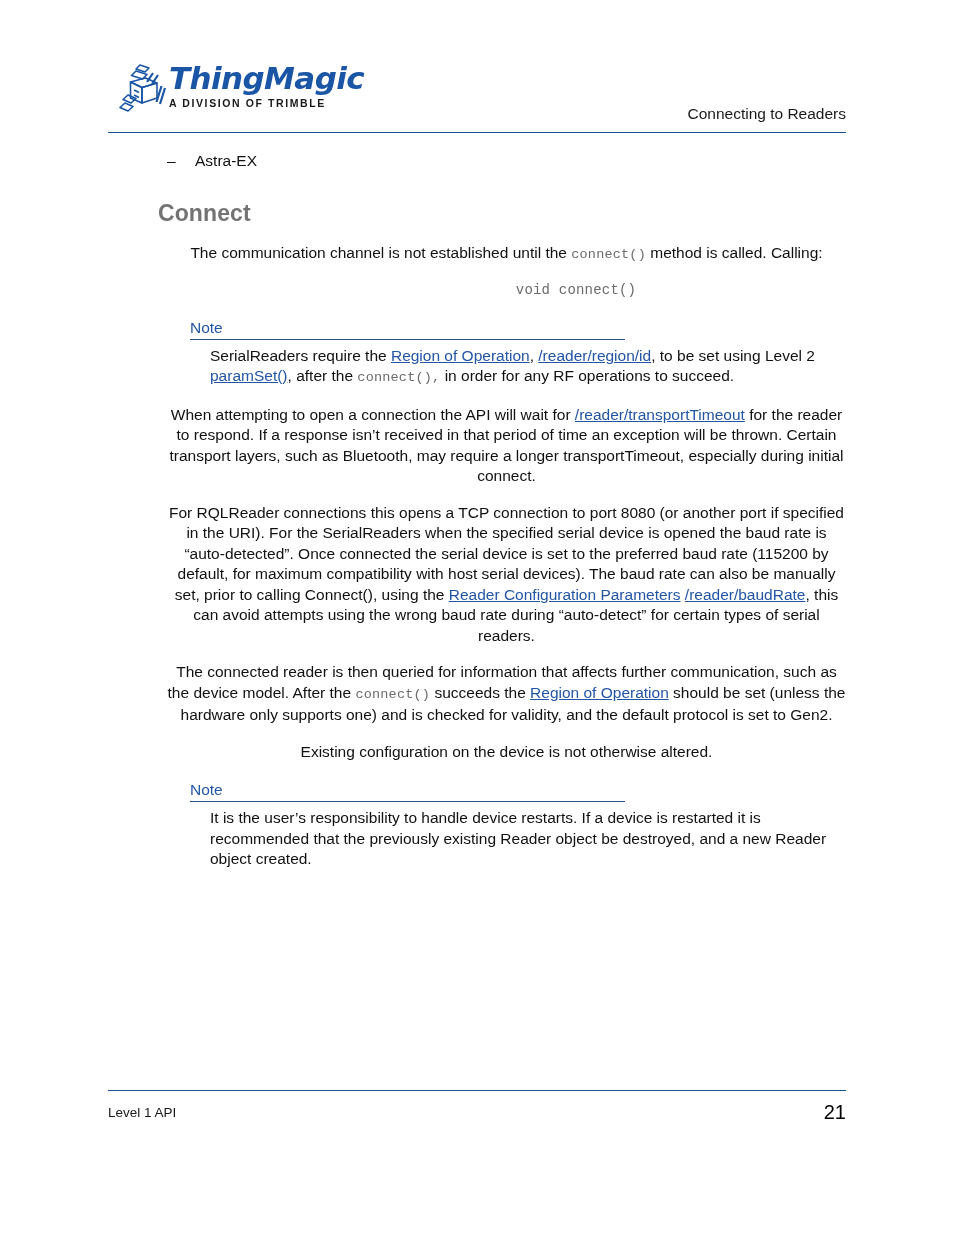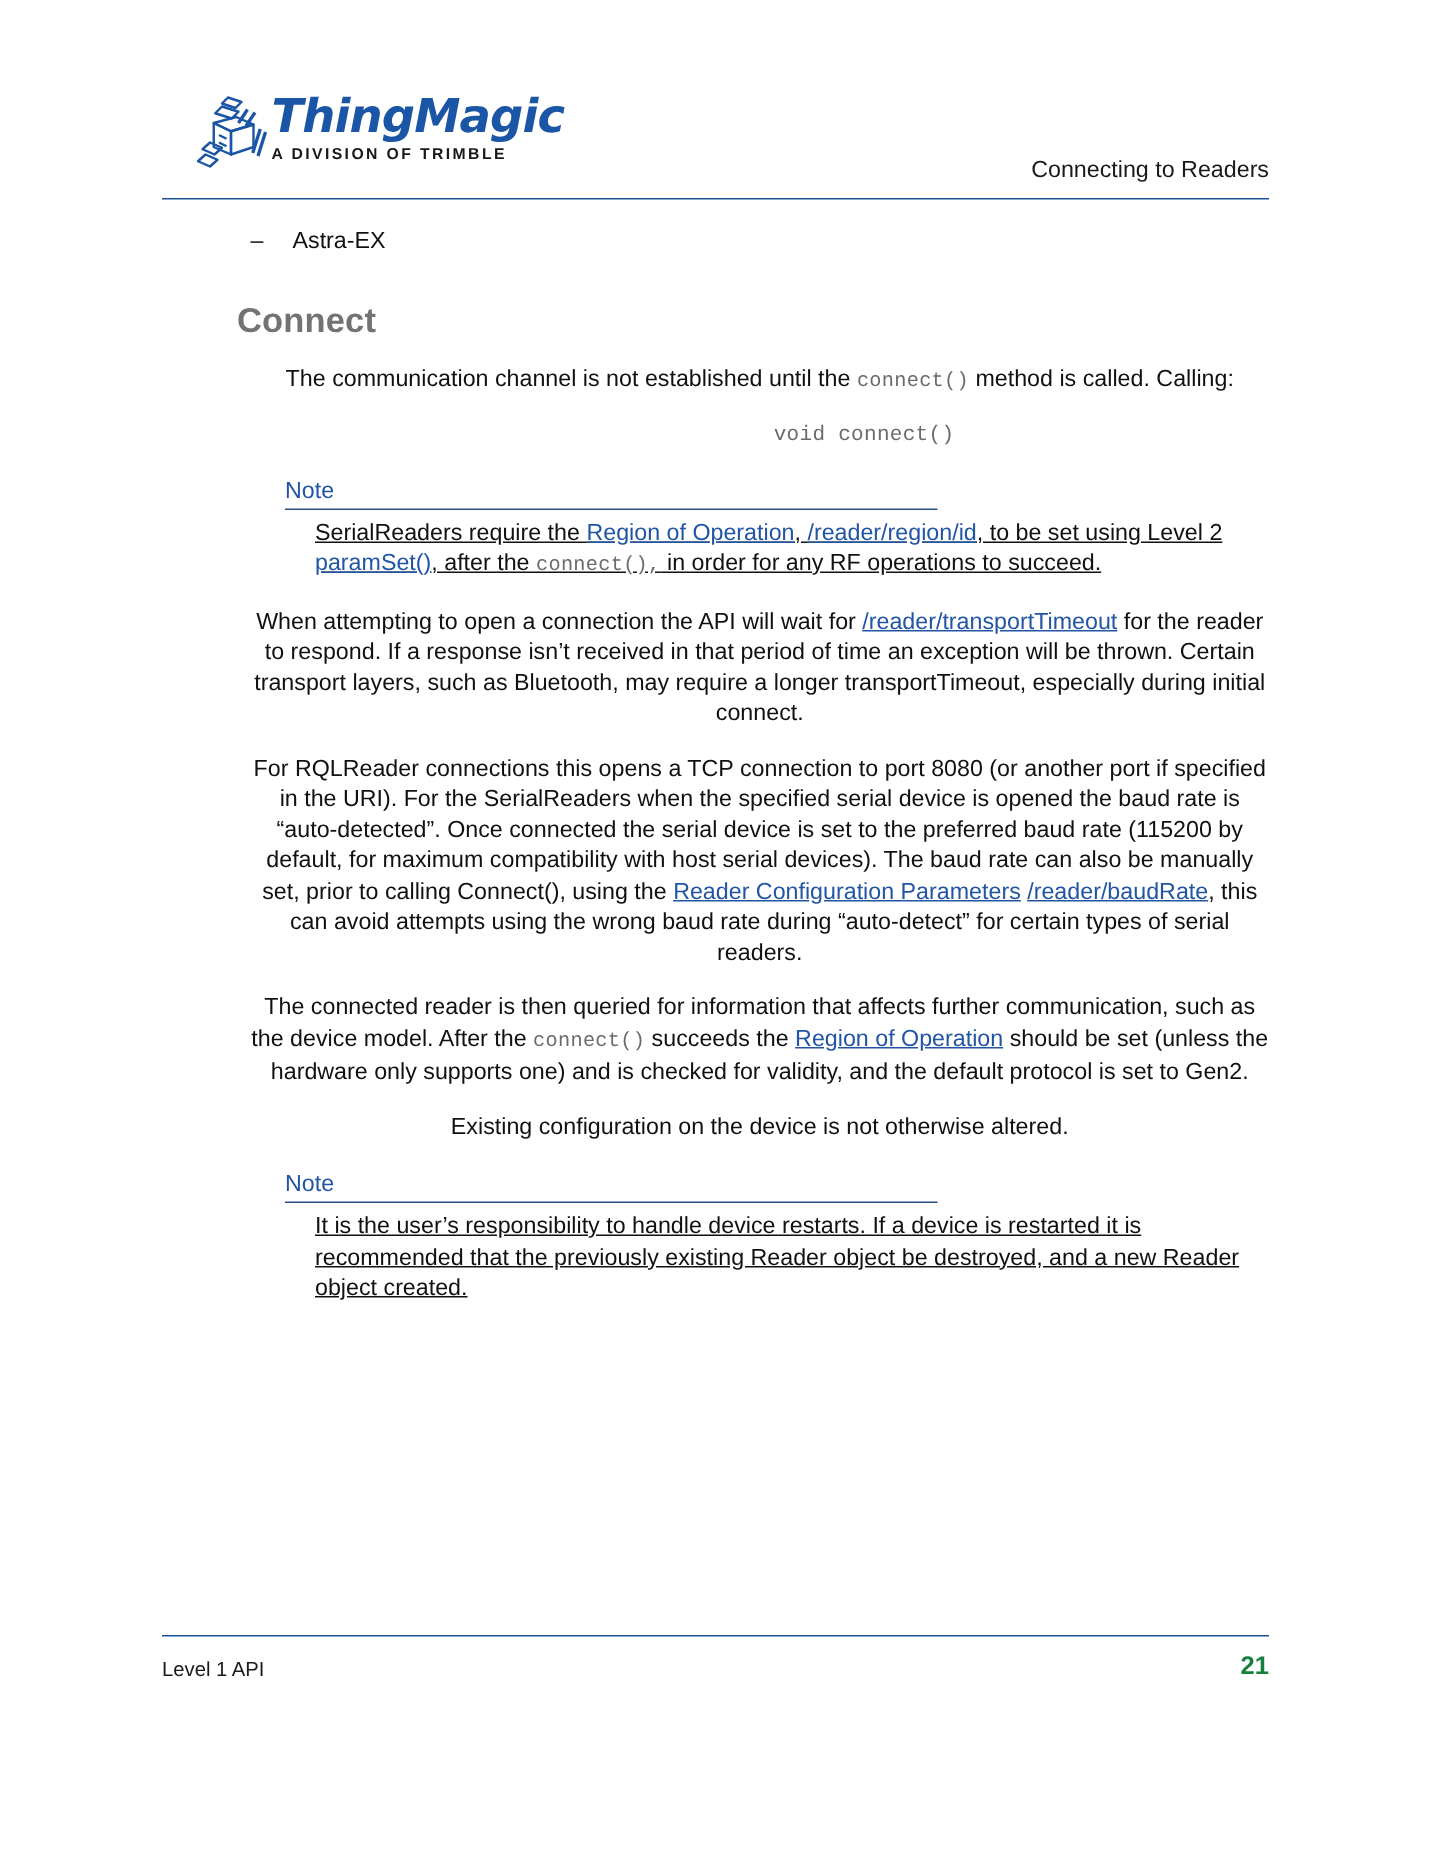--- a/index.html
+++ b/index.html
@@ -26,21 +26,21 @@
   
   .header {
     position: absolute;
     left: 108px;
     top: 56px;
     width: 738px;
     height: 72px;
   }
   .logo-block {
     position: absolute;
-    left: 20px;
+    left: 8px;
     top: 4px;
     display: flex;
     align-items: flex-start;
     justify-content: space-between;
   }
   .logo-mark {
     width: 52px;
     height: 54px;
     flex: 0 0 auto;
     margin-top: 2px;
@@ -166,21 +166,20 @@
     height: 0;
     border-top: 1.3px solid #2a4e86;
     margin-top: 2px;
   }
   .note-body {
     margin: 6px 0 0 0;
     padding-left: 20px;
     font-size: 15.5px;
     line-height: 20.5px;
     color: #111111;
-    text-decoration: underline;
   }
 
   
   .footer-rule {
     position: absolute;
     left: 108px;
     top: 1090px;
     width: 738px;
     height: 0;
     border-top: 1.4px solid #1a5296;
@@ -196,23 +195,22 @@
     position: absolute;
     left: 0;
     top: 4px;
     font-size: 13.5px;
     color: #1a1a1a;
   }
   .footer-right {
     position: absolute;
     right: 0;
     top: 0;
-    font-size: 17px;
-    color: #15803d;
-    font-weight: bold;
+    font-size: 20px;
+    color: #000000;
   }
 </style>
 </head>
 <body>
 
 <div class="page">
 
   <div class="header">
 
     <div class="logo-block">

